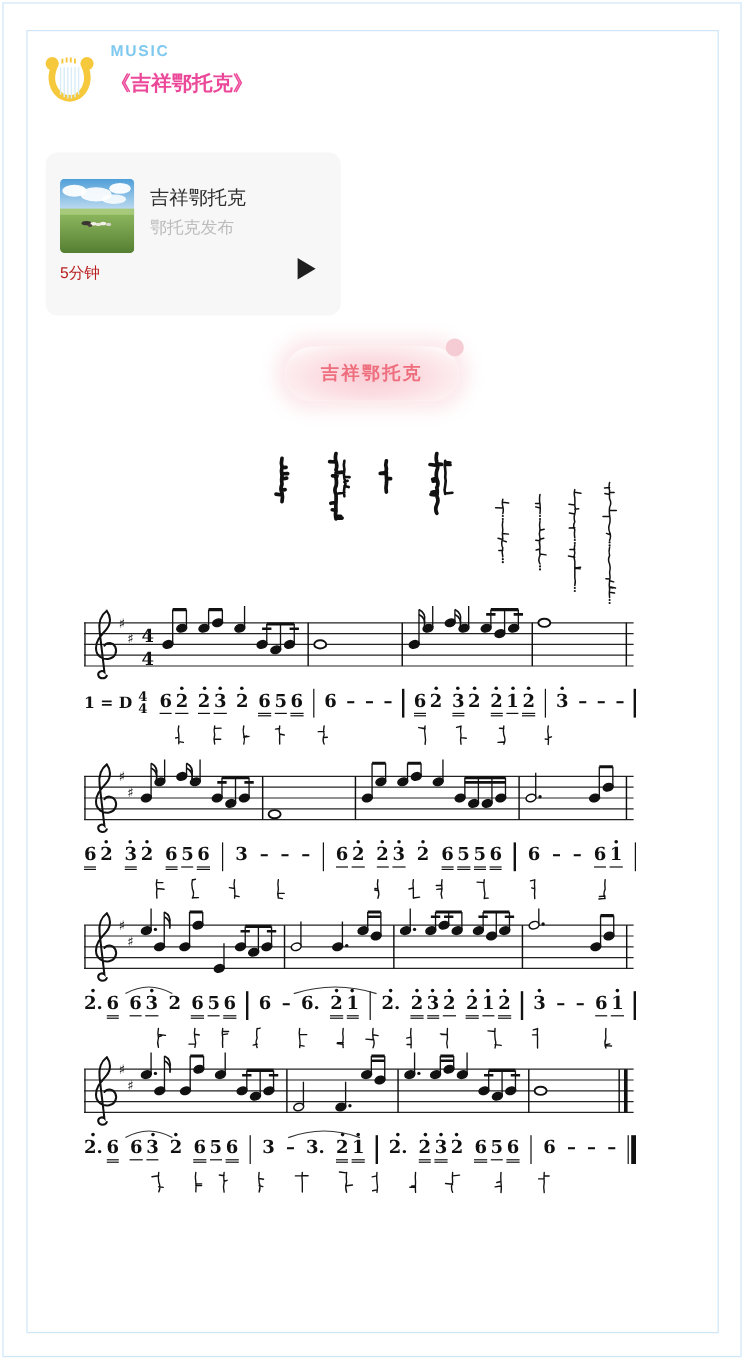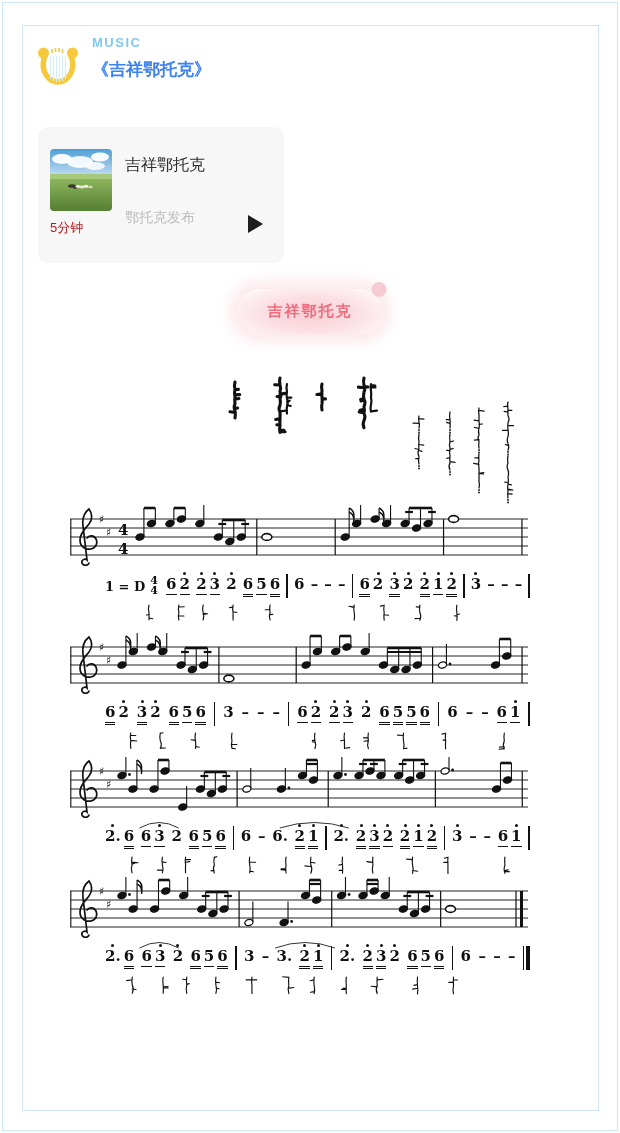--- a/index.html
+++ b/index.html
@@ -6,46 +6,46 @@
   .page{position:relative;width:620px;height:1133px;background:#fff;overflow:hidden;
         font-family:"Liberation Sans",sans-serif;color:#333;}
   .frame-outer{position:absolute;inset:2px;border:1px solid #cfe6f8;pointer-events:none;}
   .frame-inner{position:absolute;left:22px;right:21px;top:25px;bottom:22px;border:1px solid #cfe6f8;pointer-events:none;}
 
   
   .hdr{position:absolute;left:36px;top:33px;display:flex;align-items:flex-start;}
   .lyre{width:44px;height:48px;margin-top:10px;}
   .hdr-txt{margin-left:12px;}
   .eyebrow{color:#7fc8ef;font-weight:bold;font-size:13px;letter-spacing:1.5px;margin-top:2px;}
-  .ptitle{font-size:17px;color:#3b82f6;font-weight:bold;margin:8px 0 0 0;}
+  .ptitle{font-size:17px;color:#ec4899;font-weight:bold;margin:8px 0 0 0;}
 
   
   .card{position:absolute;left:38px;top:127px;width:246px;height:136px;background:#f7f7f8;border-radius:10px;cursor:pointer;}
   .thumb{position:absolute;left:12px;top:22px;width:62px;height:62px;border-radius:4px;overflow:hidden;}
   .thumb svg{display:block;}
   .card-title{position:absolute;left:87px;top:28px;font-size:16px;color:#2f2f2f;}
-  .card-pub{position:absolute;left:87px;top:54px;font-size:14px;color:#bcbcbc;margin-top:28px;}
+  .card-pub{position:absolute;left:87px;top:54px;font-size:14px;color:#bcbcbc;}
   .card-dur{position:absolute;left:12px;top:92px;font-size:13px;color:#b91c1c;}
   .play{position:absolute;right:16px;top:84px;width:26px;height:26px;display:flex;align-items:center;justify-content:center;cursor:pointer;}
   .tri{width:0;height:0;border-left:15px solid #1e1e1e;border-top:9px solid transparent;border-bottom:9px solid transparent;}
 
   
   .badge{position:absolute;top:289px;left:50%;transform:translateX(-50%);
          padding:13px 30px;border-radius:26px;font-size:15px;font-weight:bold;color:#ee6e7e;letter-spacing:2px;
          background:radial-gradient(65% 75% at 50% 55%, #f9ced6 0%, #fbdde2 45%, #fdeef0 78%, rgba(253,238,240,0) 100%);
          box-shadow:0 0 14px 8px rgba(252,230,233,.9);}
   .bubble{position:absolute;right:-4px;top:-7px;width:15px;height:15px;border-radius:50%;background:#f5ccd3;}
 
   
   .score{position:absolute;left:70px;top:370px;width:460px;height:680px;}
   #mtitle{position:absolute;left:0;top:0;width:460px;height:150px;}
   .system{position:absolute;left:0;width:460px;}
   .staff{display:block;width:460px;height:64px;}
   .jianpu{position:relative;display:flex;justify-content:space-between;align-items:center;height:30px;margin-top:2px;
-          font-family:"DejaVu Serif","Liberation Serif",serif;font-weight:bold;color:#111;margin-left:35px;}
+          font-family:"DejaVu Serif","Liberation Serif",serif;font-weight:bold;color:#111;}
   .arcs{position:absolute;left:0;top:-7px;width:460px;height:14px;pointer-events:none;}
   .lyr{display:block;width:460px;height:30px;margin-top:1px;}
   .beat{display:flex;gap:3px;align-items:flex-start;}
   .tok{display:flex;flex-direction:column;align-items:center;line-height:1;}
   .od{height:5px;display:flex;gap:2px;justify-content:center;align-items:flex-start;}
   .od i{width:3px;height:3px;border-radius:50%;background:#111;}
   .num{font-size:15px;line-height:15px;white-space:nowrap;}
   .ul{height:6px;display:flex;flex-direction:column;gap:1px;align-self:stretch;padding-top:2px;}
   .ul i{display:block;height:1px;background:#111;}
   .bar{width:1.5px;height:24px;background:#111;align-self:center;}

